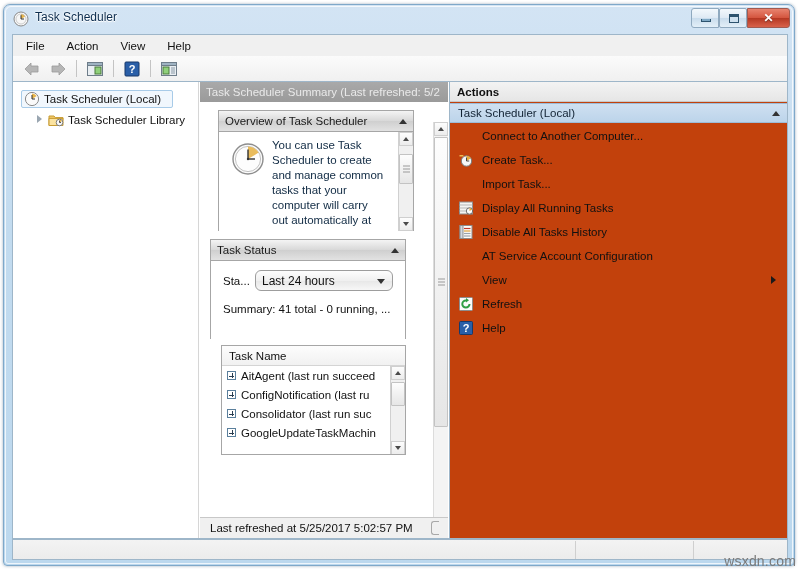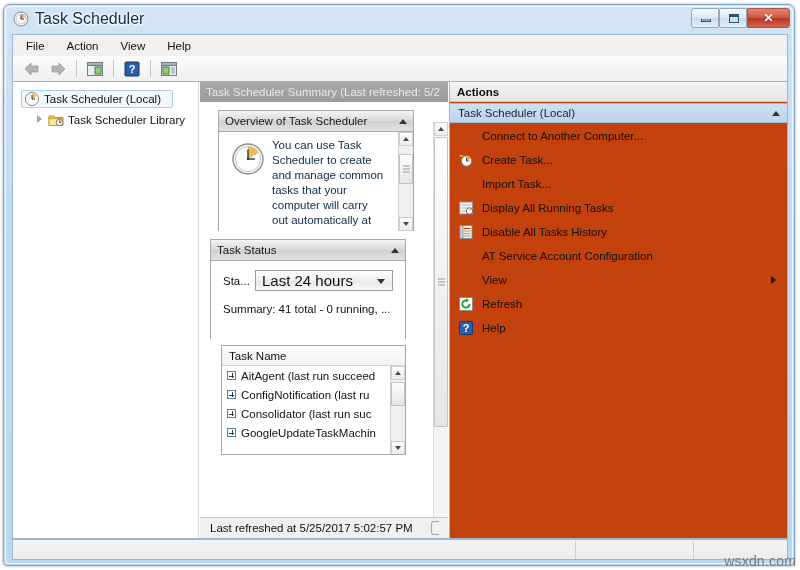--- a/index.html
+++ b/index.html
@@ -52,21 +52,21 @@
   #titlebar {
     position: absolute; left: 0; top: 0; width: 792px; height: 28px;
     border-radius: 6px 6px 0 0;
   }
   #title-icon {
     position: absolute; left: 9px; top: 6px;
     width: 16px; height: 16px;
   }
   #title-text {
     position: absolute; left: 31px; top: 5px;
-    font-size: 16px; color: #0c2c4e;
+    font-size: 12px; color: #0c2c4e;
     text-shadow: 0 0 3px #fff, 0 0 5px #fff, 0 1px 0 #fff;
     white-space: nowrap;
   }
   .wbtn {
     position: absolute; top: 3px; height: 20px;
     border: 1px solid #8fa9bf;
     border-radius: 2px;
     background: linear-gradient(to bottom, #f3f8fc 0%, #dfeaf4 48%, #c9dcec 52%, #e3eff8 100%);
     cursor: default;
   }
@@ -255,23 +255,23 @@
   #st-content {
     position: absolute; left: 0; top: 21px; width: 194px; height: 78px; background: #fff;
   }
   #st-label {
     position: absolute; left: 12px; top: 14px;
     font-size: 11.5px; color: #111; white-space: nowrap;
   }
   #st-combo {
     position: absolute; left: 44px; top: 9px; width: 138px; height: 21px;
     background: linear-gradient(to bottom,#fdfdfd 0%, #f0f0f0 50%, #e7e7e7 51%, #f7f7f7 100%);
-    border: 1px solid #9d9d9d; border-radius: 0;
+    border: 1px solid #9d9d9d; border-radius: 6px;
     display: flex; align-items: center;
-    font-size: 15px; color: #111;
+    font-size: 12px; color: #111;
     padding-left: 6px; cursor: default;
   }
   #st-combo .cb-arrow {
     position: absolute; right: 7px; top: 8px;
     width:0;height:0;border-left:4px solid transparent;border-right:4px solid transparent;border-top:5px solid #333;
   }
   #st-summary {
     position: absolute; left: 12px; top: 42px;
     font-size: 11.5px; color: #111; white-space: nowrap;
   }

